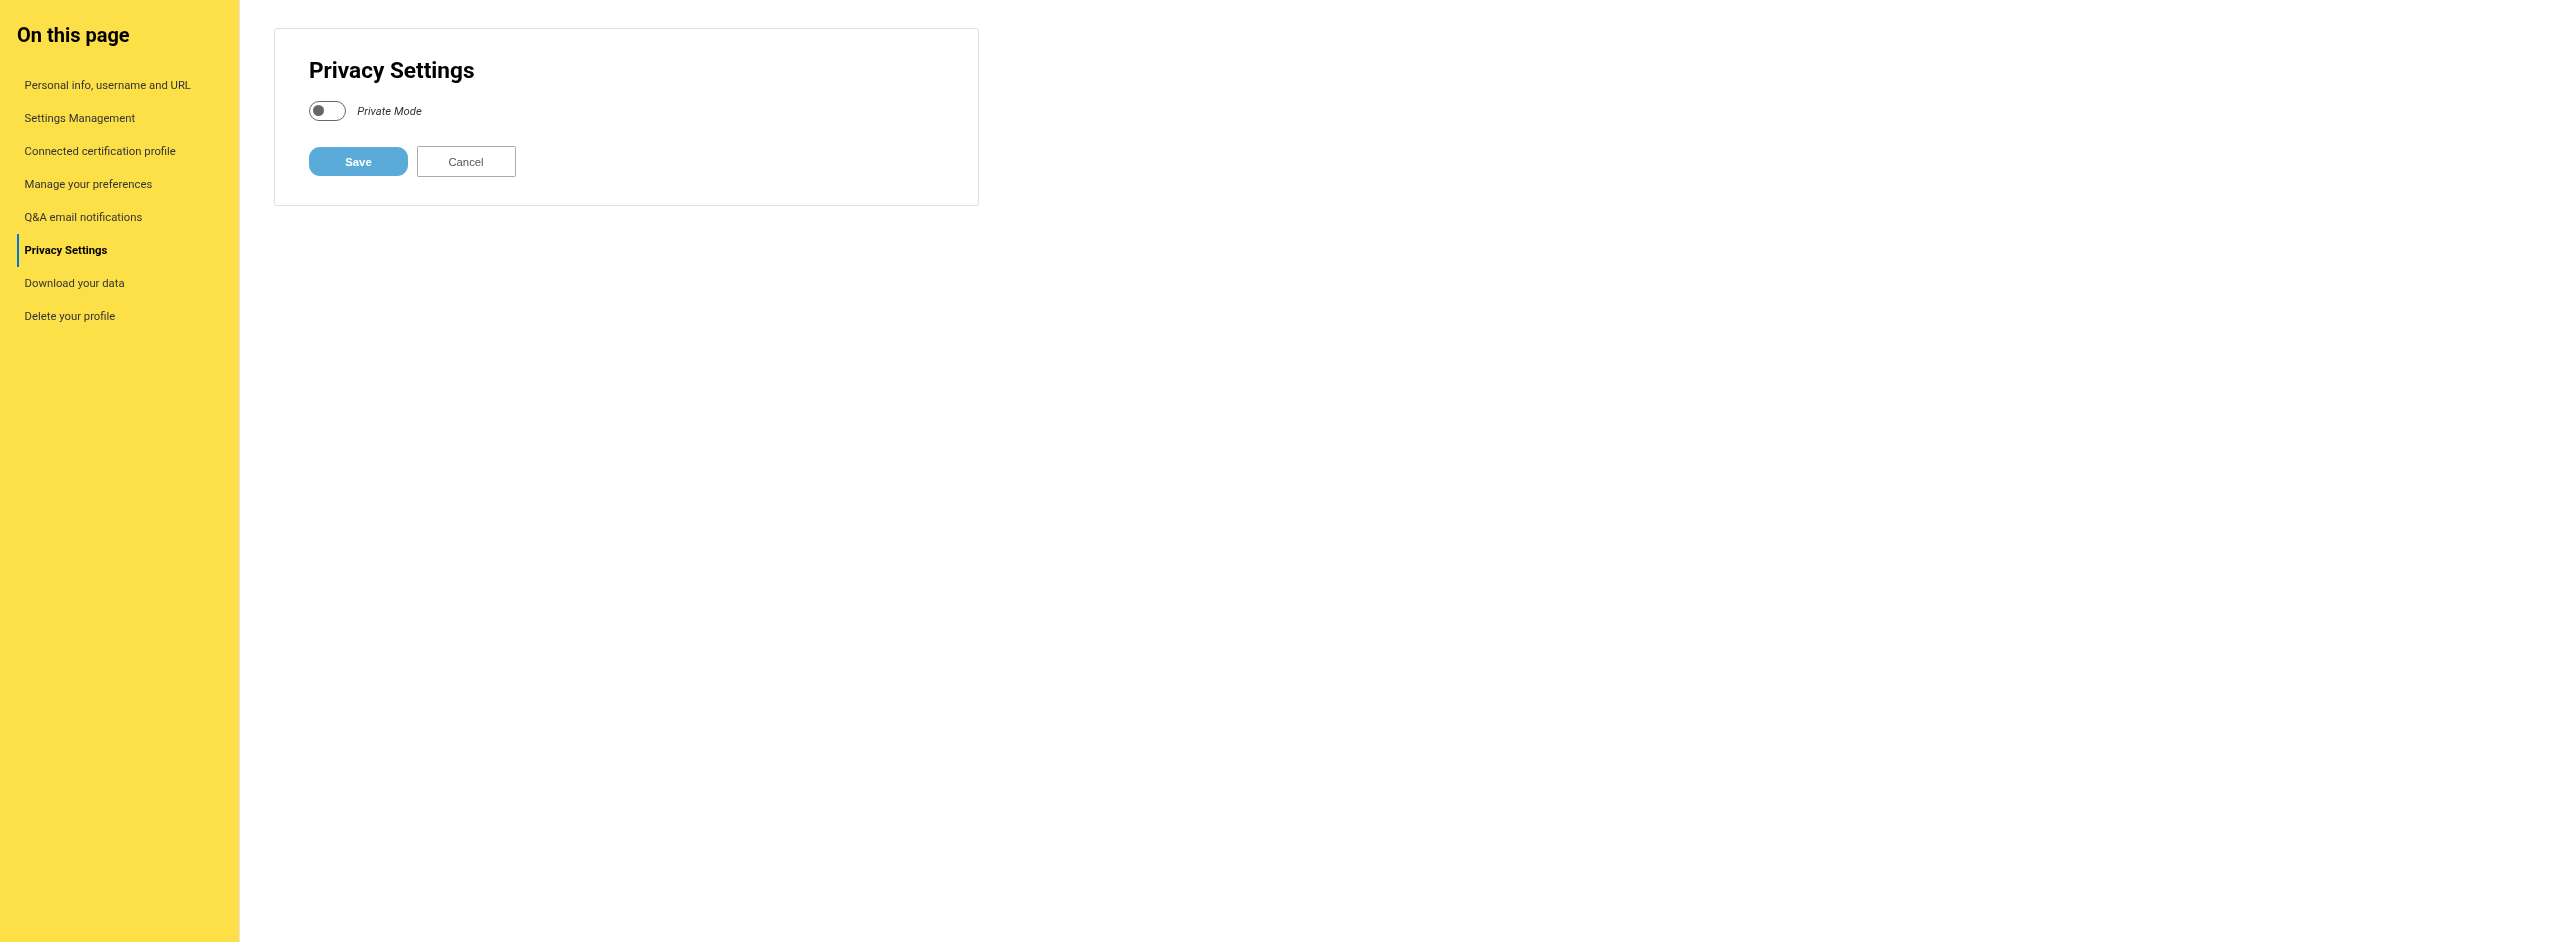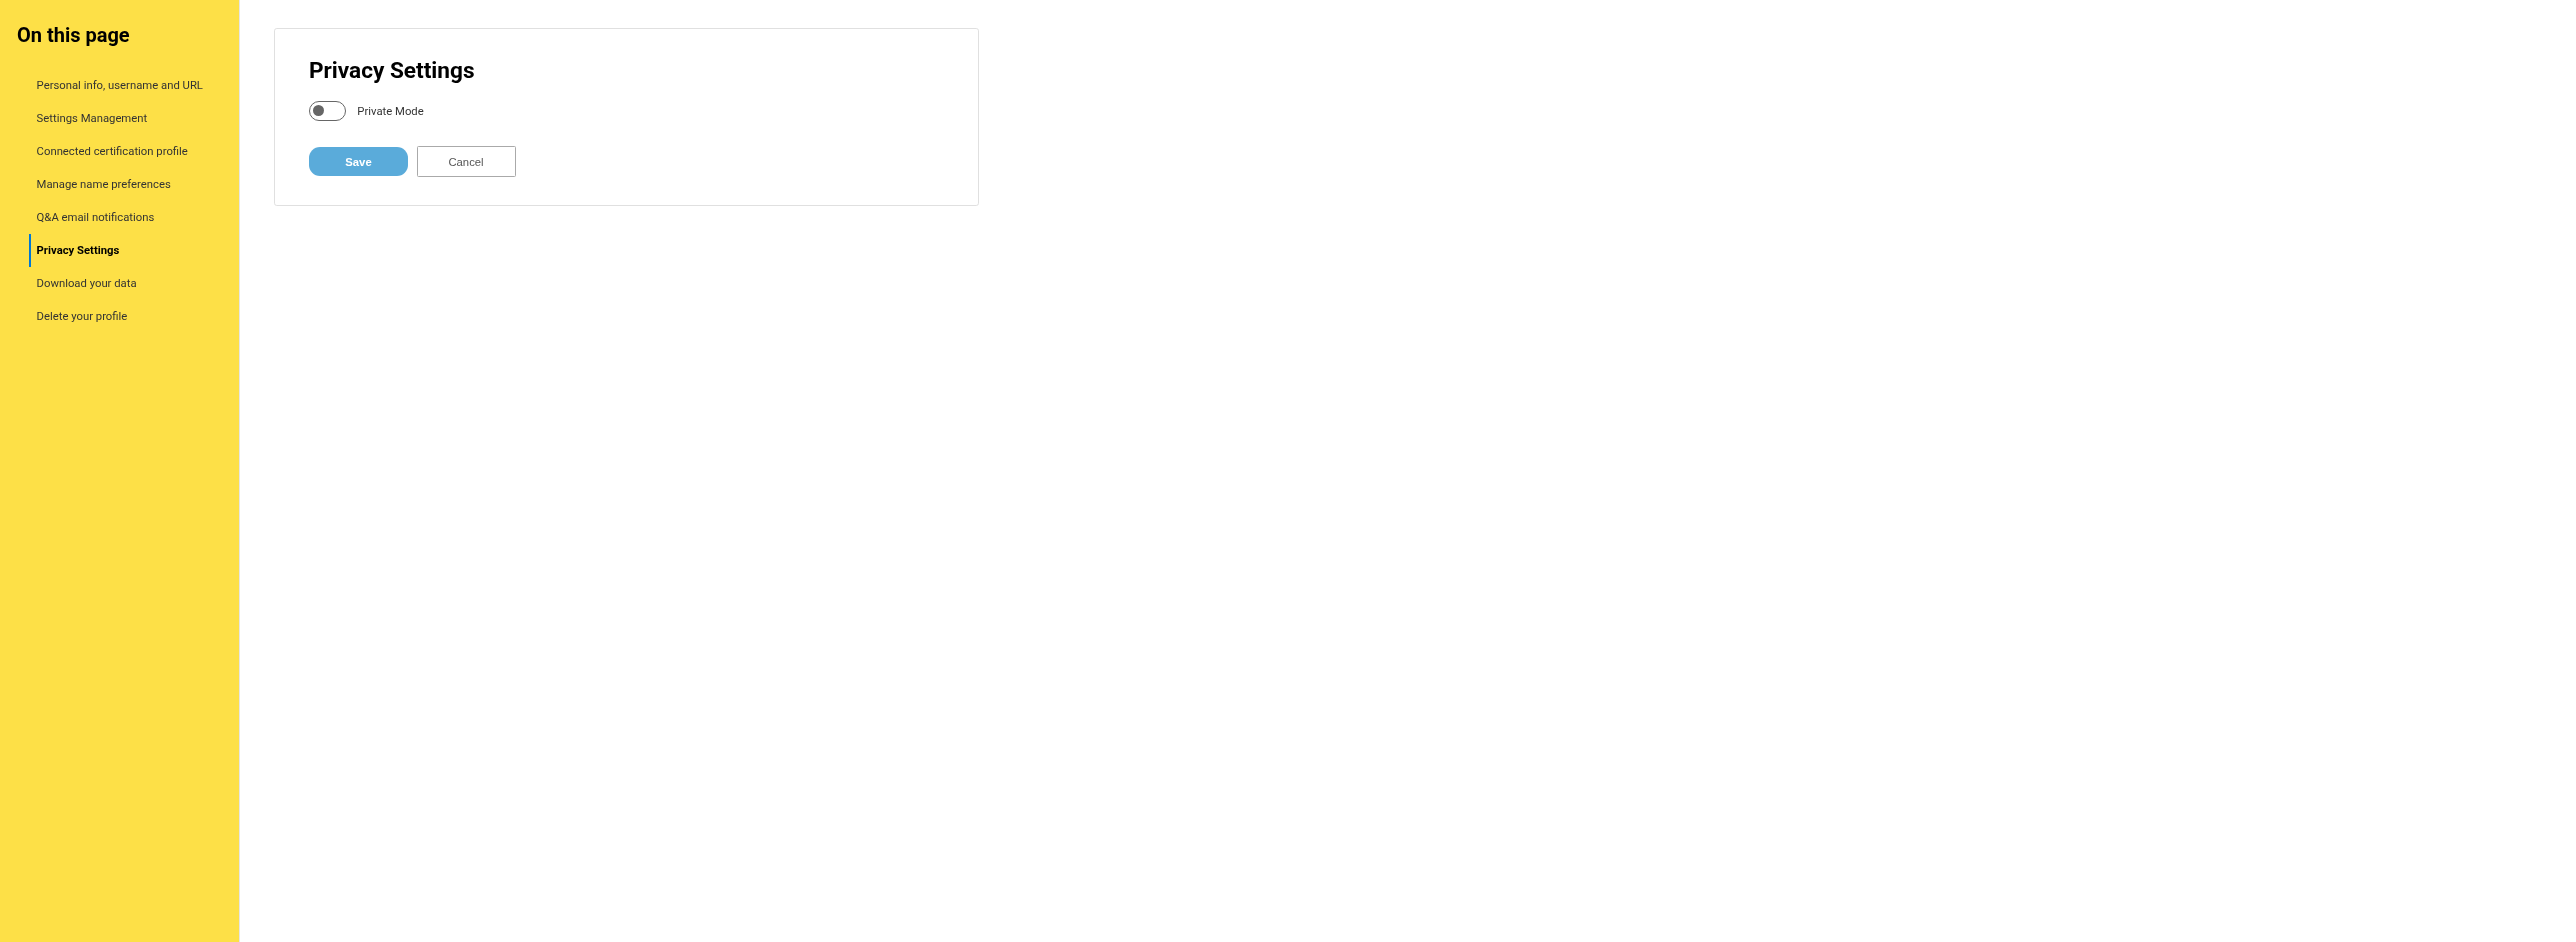--- a/index.html
+++ b/index.html
@@ -36,21 +36,20 @@
       list-style: none;
     }
 
     .sidebar-nav li {
       padding: 10px 0;
       font-size: 11.3px;
       color: #333333;
       cursor: pointer;
       border-left: 2.1px solid transparent;
       padding-left: 5.6px;
-      margin-left: 12px;
     }
 
     .sidebar-nav li.active {
       font-weight: 700;
       border-left: 2.1px solid #0078d4;
       color: #000000;
     }
 
     .main-content {
       flex: 1;
@@ -120,20 +119,21 @@
       width: 11.3px;
       height: 11.3px;
       background: #666666;
       border-radius: 50%;
       transition: transform 0.2s;
     }
 
     .toggle-label {
       font-size: 11.3px;
       color: #333333;
+      font-style: italic;
     }
 
     .button-row {
       display: flex;
       gap: 8.5px;
       align-items: center;
     }
 
     .btn-save {
       background: #5aabda;
@@ -161,21 +161,21 @@
   </style>
 </head>
 <body>
 
 <div class="sidebar">
   <h2 class="sidebar-title">On this page</h2>
   <ul class="sidebar-nav">
   <li>Personal info, username and URL</li>
       <li>Settings Management</li>
       <li>Connected certification profile</li>
-      <li>Manage name preferences</li>
+      <li>Manage your preferences</li>
       <li>Q&amp;A email notifications</li>
       <li class="active">Privacy Settings</li>
       <li>Download your data</li>
       <li>Delete your profile</li>
     </ul>
 </div>
 
 <div class="main-content">
   <div class="section-card">
     <h1 class="section-heading">Privacy Settings</h1>

